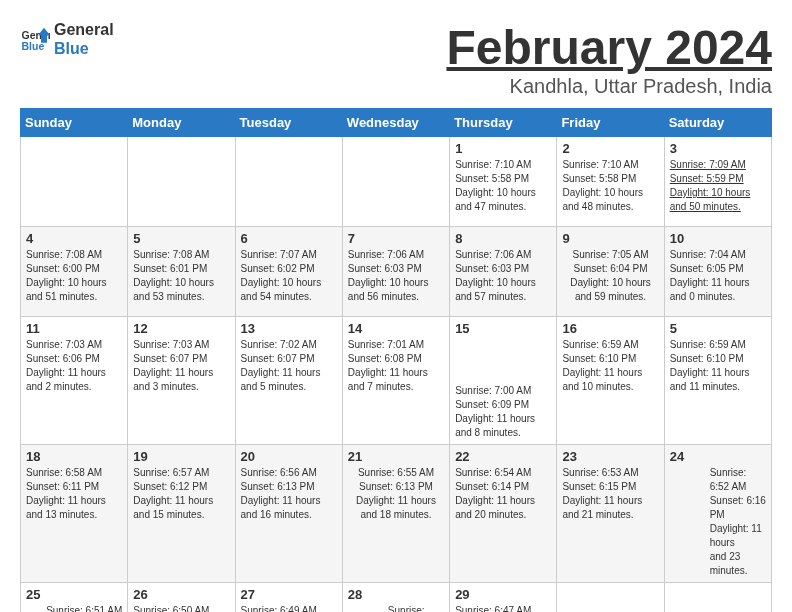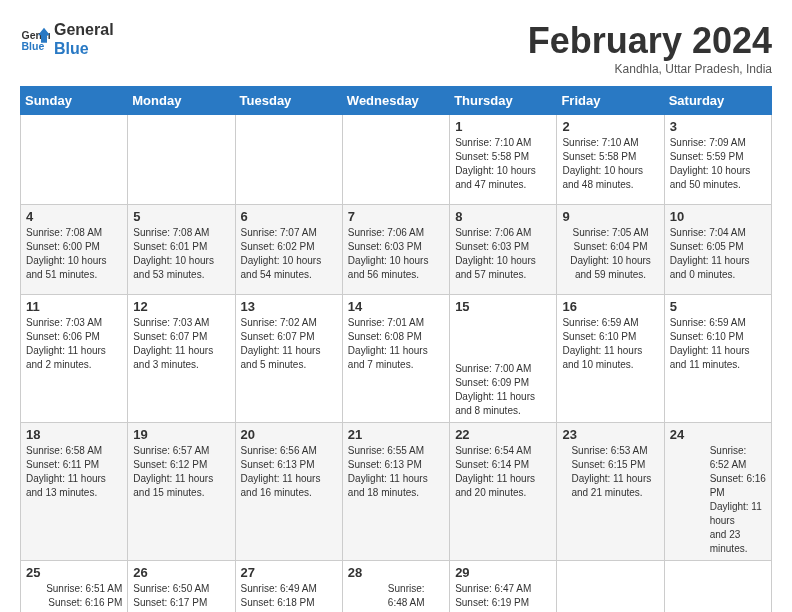--- a/index.html
+++ b/index.html
@@ -22,26 +22,27 @@
       gap: 4px;
     }
     .logo-icon {
       width: 30px;
       height: 30px;
     }
     .title-area {
       text-align: right;
     }
     .main-title {
-      font-size: 36px;
+      font-size: 48px;
       font-weight: bold;
       color: #333;
+      text-decoration: underline;
     }
     .subtitle {
-      font-size: 12px;
+      font-size: 20px;
       color: #555;
     }
     table {
       width: 100%;
       border-collapse: collapse;
       font-size: 11px;
     }
     thead tr {
       background-color: #2979c4;
       color: white;
@@ -133,21 +134,21 @@
         </td>
         <td>
           <span class="day-number">2</span>
           <div class="day-info" style="white-space: pre-line;">Sunrise: 7:10 AM
 Sunset: 5:58 PM
 Daylight: 10 hours
 and 48 minutes.</div>
         </td>
         <td>
           <span class="day-number">3</span>
-          <div class="day-info" style="white-space: pre-line;">Sunrise: 7:09 AM
+          <div class="day-info" style="white-space: pre-line; text-decoration: underline;">Sunrise: 7:09 AM
 Sunset: 5:59 PM
 Daylight: 10 hours
 and 50 minutes.</div>
         </td>
       </tr>
       <tr>
         <td>
           <span class="day-number">4</span>
           <div class="day-info" style="white-space: pre-line;">Sunrise: 7:08 AM
 Sunset: 6:00 PM
@@ -265,35 +266,35 @@
         </td>
         <td>
           <span class="day-number">20</span>
           <div class="day-info" style="white-space: pre-line;">Sunrise: 6:56 AM
 Sunset: 6:13 PM
 Daylight: 11 hours
 and 16 minutes.</div>
         </td>
         <td>
           <span class="day-number">21</span>
-          <div class="day-info" style="white-space: pre-line;">Sunrise: 6:55 AM
+          <div class="day-info" style="white-space: pre-line; text-align: center;">Sunrise: 6:55 AM
 Sunset: 6:13 PM
 Daylight: 11 hours
 and 18 minutes.</div>
         </td>
         <td>
           <span class="day-number">22</span>
           <div class="day-info" style="white-space: pre-line;">Sunrise: 6:54 AM
 Sunset: 6:14 PM
 Daylight: 11 hours
 and 20 minutes.</div>
         </td>
         <td>
           <span class="day-number">23</span>
-          <div class="day-info" style="white-space: pre-line; margin-left: 9px;">Sunrise: 6:53 AM
+          <div class="day-info" style="white-space: pre-line;">Sunrise: 6:53 AM
 Sunset: 6:15 PM
 Daylight: 11 hours
 and 21 minutes.</div>
         </td>
         <td>
           <span class="day-number">24</span>
           <div class="day-info" style="white-space: pre-line; margin-left: 40px;">Sunrise: 6:52 AM
 Sunset: 6:16 PM
 Daylight: 11 hours
 and 23 minutes.</div>

